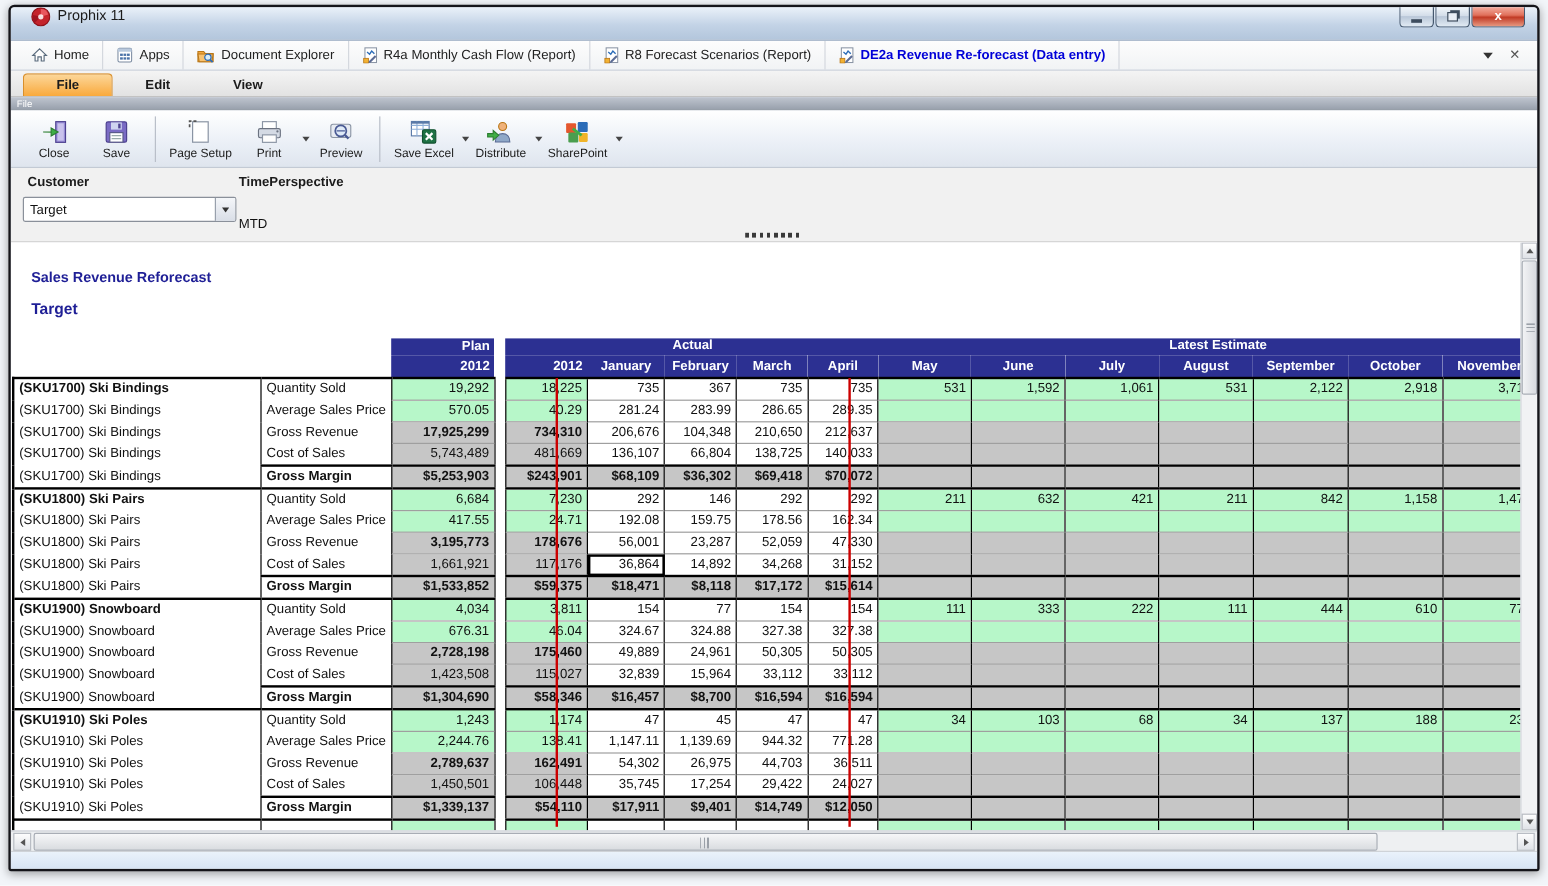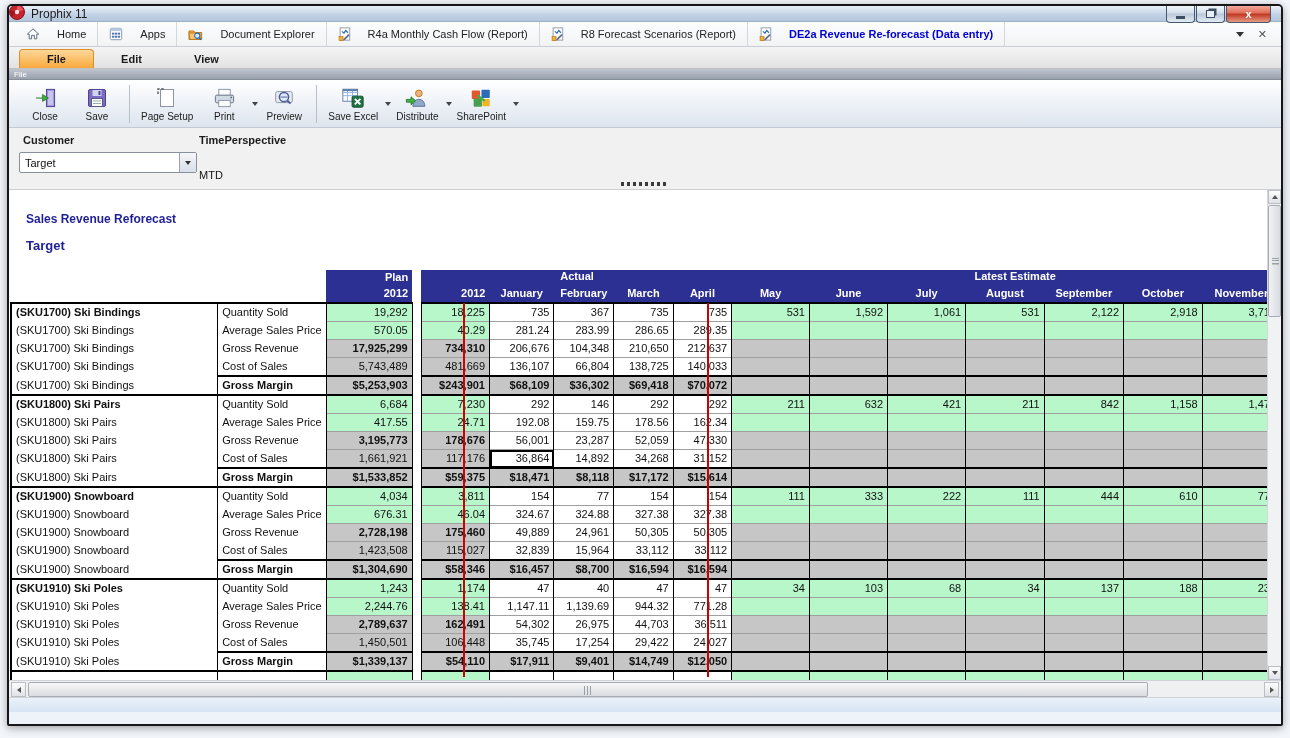--- a/index.html
+++ b/index.html
@@ -6,32 +6,32 @@
     --header-navy:#2c3092; --cell-green:#b7f7c9; --cell-gray:#c6c6c6;
     --grid-red:#cc0000; --title-navy:#1f1f96; --active-tab-blue:#0000d8;
     --menu-active-orange:#f9a93c; --titlebar-blue:#c3d3e6; --status-blue:#d7e4f4;
   }
   *{box-sizing:border-box;margin:0;padding:0}
   body{font-family:"Liberation Sans",sans-serif;background:#f2f5f9;width:1290px;height:738px;overflow:hidden}
   .screen{position:relative;width:1290px;height:738px}
   .window{position:absolute;left:7px;top:4px;width:1276px;height:722px;border:2px solid #15151a;border-radius:5px 5px 2px 2px;background:#eef3fa;box-shadow:0 2px 8px rgba(0,0,0,.35);overflow:hidden}
 
   
-  .titlebar{position:relative;height:16px;background:linear-gradient(#eaf1f9,var(--titlebar-blue) 55%,#b3c6dc);border-bottom:1px solid #9fb0c4;display:flex;align-items:center;padding-left:0}
+  .titlebar{position:relative;height:28px;background:linear-gradient(#eaf1f9,var(--titlebar-blue) 55%,#b3c6dc);border-bottom:1px solid #9fb0c4;display:flex;padding-left:17px}
   .titlebar .title{font-size:12px;color:#1b1b1b;margin-left:6px}
   .win-controls{position:absolute;top:-1px;right:10px;display:flex}
   .win-btn{height:18px;border:1px solid #46586e;border-top:none;border-radius:0 0 4px 4px;display:flex;align-items:center;justify-content:center;font-size:9px;color:#333;background:linear-gradient(#f6fafd,#d3dde9 48%,#b9c7d8 52%,#e2ebf4);margin-left:1px;cursor:pointer}
   .win-btn.min,.win-btn.max{width:29px}
   .win-btn.close{width:45px;background:linear-gradient(#f5b3a6,#e0705b 45%,#c13a25 55%,#e89a82);color:#fff;font-size:11px;font-weight:bold}
   .min-glyph{width:9px;height:3px;background:#3d4c5e;margin-top:7px}
   .max-glyph{width:9px;height:8px;border:1px solid #3d4c5e;background:#e8eef6;box-shadow:2px -2px 0 -0.5px #3d4c5e}
 
   
   .tabstrip{height:25px;background:linear-gradient(#fdfdfd,#f1f3f5);border-bottom:1px solid #c9ced6;display:flex;align-items:stretch;padding-left:6px}
-  .tab{display:flex;align-items:center;gap:17px;padding:0 11px;font-size:11px;color:#222;border-right:1px solid #d4d8de;cursor:pointer;white-space:nowrap}
+  .tab{display:flex;align-items:center;gap:5px;padding:0 11px;font-size:11px;color:#222;border-right:1px solid #d4d8de;cursor:pointer;white-space:nowrap}
   .tab .tab-label{pointer-events:none}
   .tab.active .tab-label{color:var(--active-tab-blue);font-weight:bold}
   .tab-icons-right{margin-left:auto;display:flex;align-items:center;gap:14px;padding-right:14px}
   .caret-down{width:0;height:0;border-left:4px solid transparent;border-right:4px solid transparent;border-top:5px solid #333}
   .x-glyph{font-size:11px;color:#555;line-height:1;cursor:pointer}
 
   
   .menubar{height:22px;background:linear-gradient(#f4f4f4,#e2e2e2);display:flex;align-items:flex-end;padding-left:10px;border-bottom:1px solid #c2c2c2}
   .menu-tab{width:75px;text-align:center;font-size:11px;font-weight:600;color:#1b1b1b;padding:3px 0 3px;cursor:pointer}
   .menu-tab.active{background:linear-gradient(#fcd79a,var(--menu-active-orange));border:1px solid #d98f2b;border-bottom:none;border-radius:4px 4px 0 0}
@@ -677,21 +677,21 @@
             </tr>
           </tbody>
           <tbody class="last-group">
             <tr>
               <td class="sku b">(SKU1910) Ski Poles</td>
               <td class="measure">Quantity Sold</td>
               <td class="plan bgreen">1,243</td>
               <td class="gap"></td>
               <td class="v bgreen">1,174</td>
               <td class="v bwhite">47</td>
-              <td class="v bwhite">40</td>
+              <td class="v bwhite">45</td>
               <td class="v bwhite">47</td>
               <td class="v bwhite">47</td>
               <td class="v bgreen">34</td>
               <td class="v bgreen">103</td>
               <td class="v bgreen">68</td>
               <td class="v bgreen">34</td>
               <td class="v bgreen">137</td>
               <td class="v bgreen">188</td>
               <td class="v bgreen lastcol">239</td>
             </tr>

